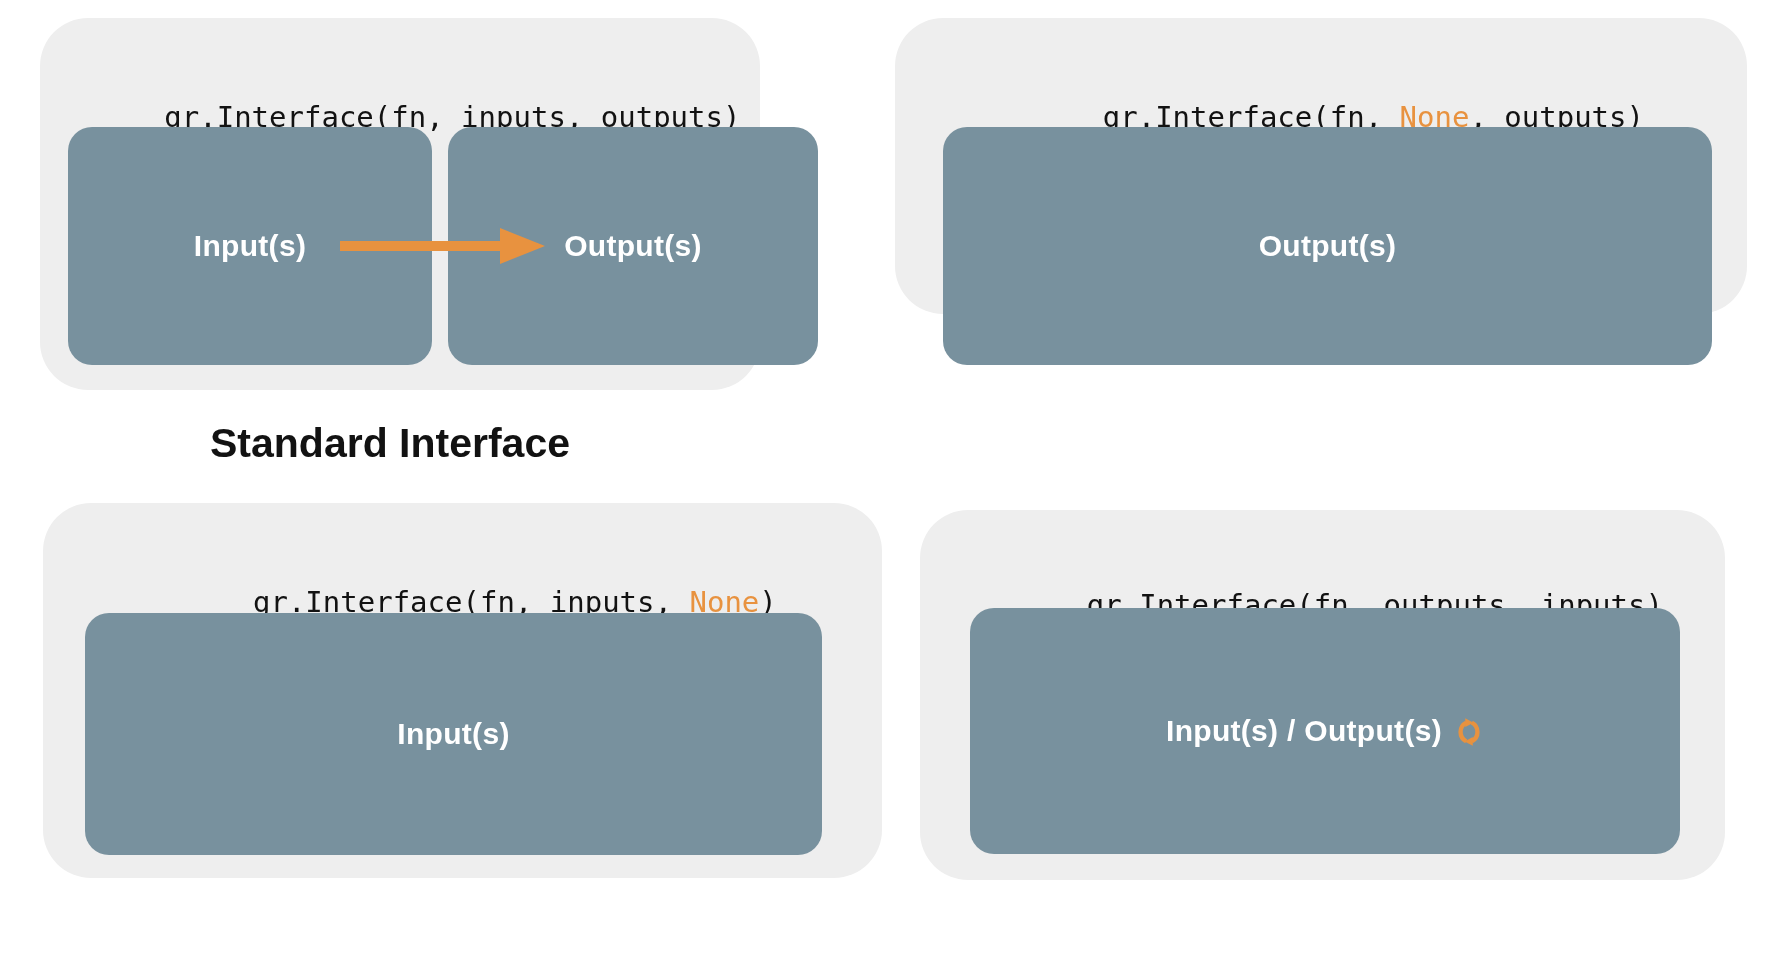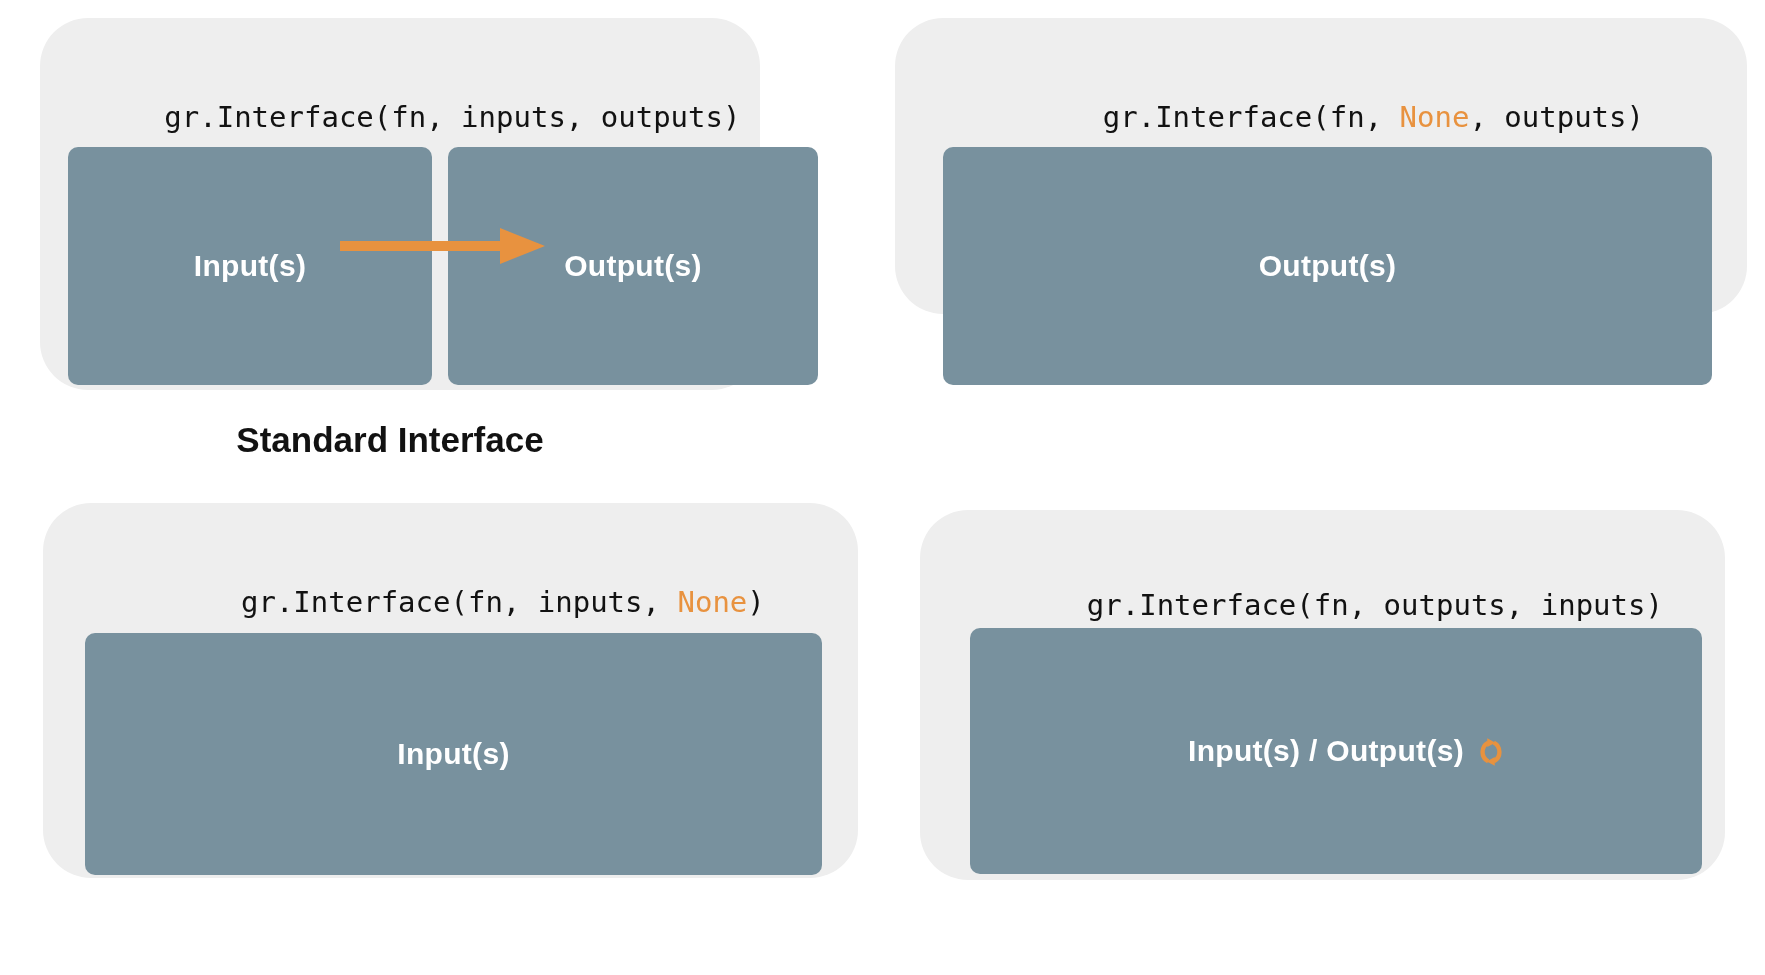--- a/index.html
+++ b/index.html
@@ -29,38 +29,37 @@
     font-size: 29px;
     color: var(--text-dark, #121212);
     white-space: pre;
   }
   .code .hl {
     color: var(--accent-orange, #e8923f);
   }
   .box {
     position: absolute;
     background: var(--box-bg, #78919e);
-    border-radius: 10px;
+    border-radius: 24px;
     display: flex;
     align-items: center;
     justify-content: center;
     gap: 12px;
-    margin-top: 20px;
   }
   .box-label {
     color: var(--box-label-color, #ffffff);
     font-weight: 700;
     font-size: 30px;
     letter-spacing: 0.3px;
   }
   .caption {
     position: absolute;
     text-align: center;
     font-weight: 700;
-    font-size: 35px;
+    font-size: 41px;
     color: var(--text-dark, #121212);
     white-space: nowrap;
   }
   .arrow {
     position: absolute;
     left: 300px;
     top: 210px;
     width: 205px;
     height: 36px;
   }
@@ -112,34 +111,34 @@
 
   <section class="panel" style="left:895px; top:18px; width:852px; height:296px;">
     <div class="code" style="top:48px;">
       <span>gr.Interface(fn, </span><span class="hl">None</span><span>, outputs)</span>
     </div>
     <div class="box" style="left:48px; top:109px; width:769px; height:238px;">
       <span class="box-label">Output(s)</span>
     </div>
   </section>
 
-  <section class="panel" style="left:43px; top:503px; width:815px; height:375px;">
+  <section class="panel" style="left:43px; top:503px; width:815px; height:375px;padding-left:24px;">
     <div class="code" style="top:48px;">
       <span>gr.Interface(fn, inputs, </span><span class="hl">None</span><span>)</span>
     </div>
     <div class="box" style="left:42px; top:110px; width:737px; height:242px;">
       <span class="box-label">Input(s)</span>
     </div>
   </section>
 
   <section class="panel" style="left:920px; top:510px; width:805px; height:370px;">
     <div class="code" style="top:44px;">
       <span>gr.Interface(fn, outputs, inputs)</span><span class="hl"></span><span></span>
     </div>
-    <div class="box" style="left:50px; top:98px; width:710px; height:246px;padding-left:22px;">
+    <div class="box" style="left:50px; top:98px; width:710px; height:246px;">
       <span class="box-label">Input(s) / Output(s)</span>
       <svg class="sync-svg" viewBox="0 0 48 48" width="30" height="30" aria-hidden="true">
         <g fill="none" stroke="currentColor" stroke-width="7">
           <path d="M19.5 9 A17 17 0 0 0 19.5 39"></path>
           <path d="M28.5 39 A17 17 0 0 0 28.5 9"></path>
         </g>
         <polygon points="18,2 18,16 31,9" fill="currentColor"></polygon>
         <polygon points="30,32 30,46 17,39" fill="currentColor"></polygon>
       </svg>
     </div>

